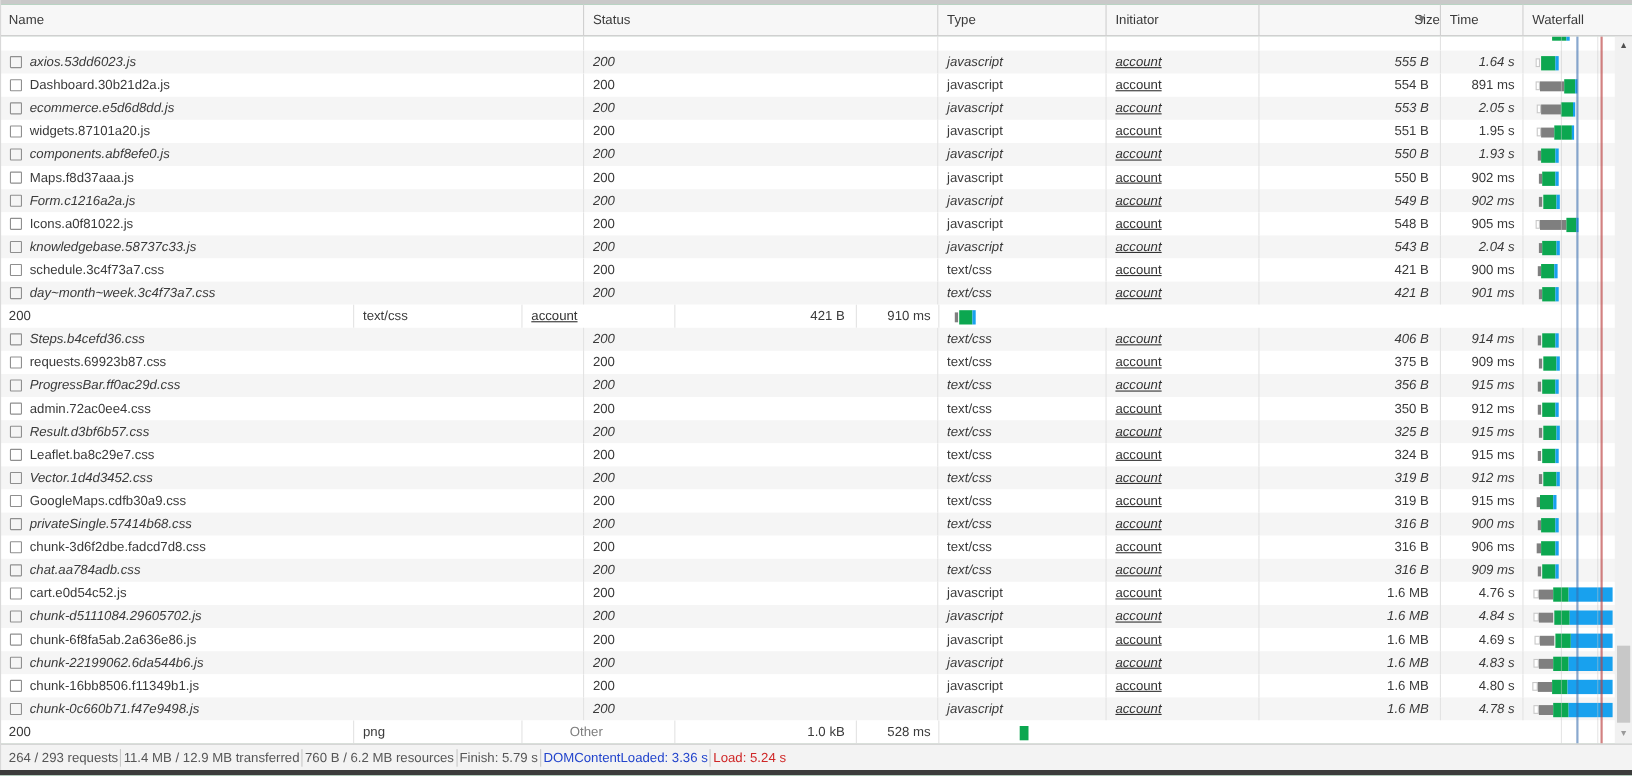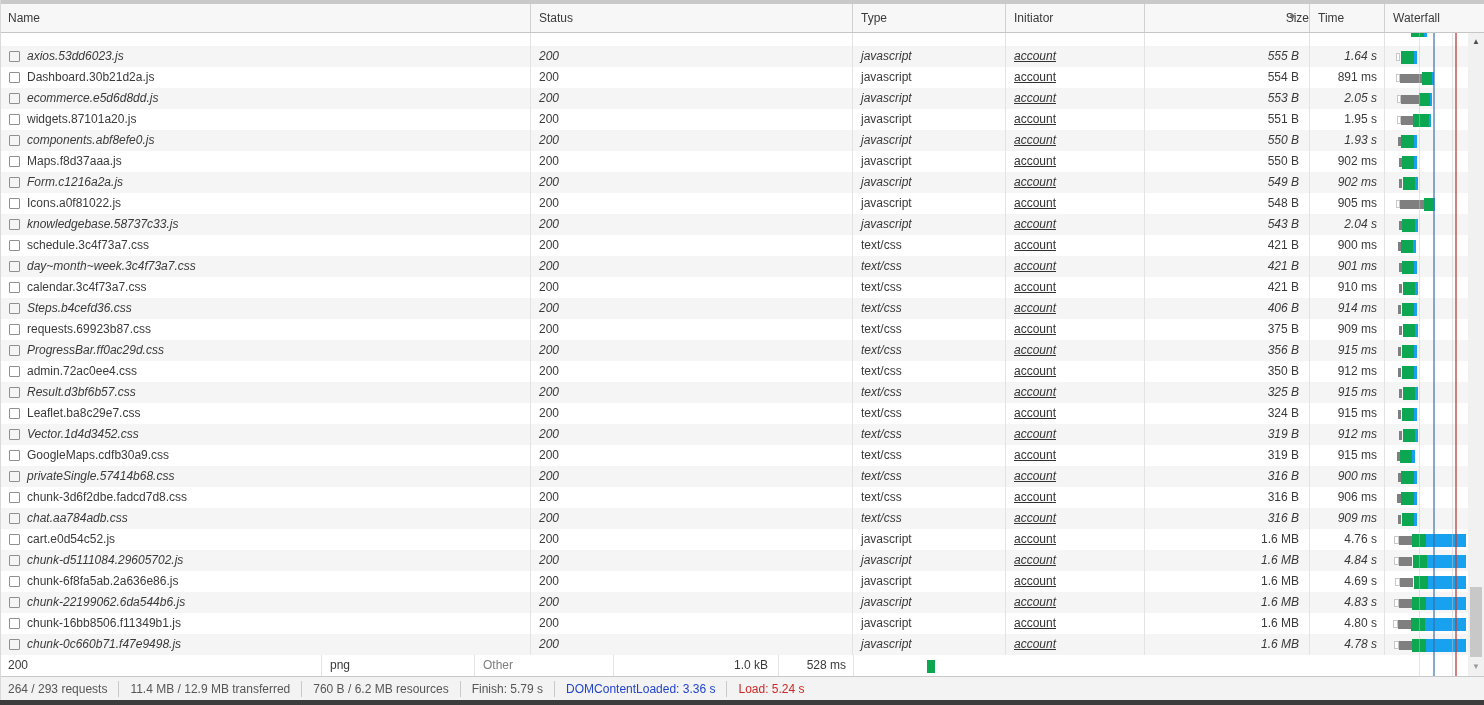--- a/index.html
+++ b/index.html
@@ -43,21 +43,21 @@
   .c-type{width:153px; padding-left:8px;}
   .c-initiator{width:139px; padding-left:8px;}
   .c-size{width:165px; text-align:right; padding-right:10px;}
   .c-time{width:75px; text-align:right; padding-right:7px;}
   .c-waterfall{width:83px; position:relative; border-right:none;}
   .file-icon {
     width:11px; height:11px; border:1px solid #8f8f8f; background:transparent;
     margin-left:9px; margin-right:7px; flex:0 0 auto; border-radius:1px;
   }
   .init-link { color:#333; text-decoration:underline; cursor:pointer; }
-  .init-other { color:#7d7d7d; }
+  .init-other { color:#7d7d7d;margin-left:35px; }
 
   
   .seg { position:absolute; top:50%; }
   .seg-box   { height:8px;  margin-top:-4px; background:#fff; border:1px solid #c8c8c8; }
   .seg-gray  { height:9px;  margin-top:-4px; background:#7f7f7f; }
   .seg-green { height:13px; margin-top:-6px; background:#0ca750; }
   .seg-blue  { height:13px; margin-top:-6px; background:#18a1ee; }
   .partial .seg { top:0; margin-top:0 !important; height:4px !important; }
 
   
@@ -71,21 +71,21 @@
   .sb-up { top:2px; color:#4f4f4f; }
   .sb-down { bottom:2px; color:#9a9a9a; }
   .sb-thumb { position:absolute; left:2px; top:554px; width:12px; height:70px; background:#c8c8c8; }
 
   
   .statusbar {
     position:absolute; top:676px; left:0; width:1484px; height:24px;
     background:#f3f3f3; border-top:1px solid #c9c9c9; display:flex; align-items:center;
     color:#565656; z-index:6;
   }
-  .sb-item { padding:0 11px; border-right:1px solid #c9c9c9; height:16px; line-height:16px; white-space:nowrap; }
+  .sb-item { padding:0 2px; border-right:1px solid #c9c9c9; height:16px; line-height:16px; white-space:nowrap; }
   .sb-item:first-child { padding-left:8px; }
   .sb-item:last-child { border-right:none; }
   .sb-item.blue { color:#2244cc; }
   .sb-item.red  { color:#cf2727; }
   .bottom-strip { position:absolute; top:700px; left:0; width:1484px; height:5px; background:#3c3c3c; }
 </style>
 </head>
 <body>
 
 <div id="app">
@@ -293,24 +293,20 @@
         <div class="cell c-initiator"><span class="init-link">account</span></div>
         <div class="cell c-size">421 B</div>
         <div class="cell c-time">901 ms</div>
         <div class="cell c-waterfall">
           <div class="seg seg-gray" style="left: 14px; width: 3px;"></div>
           <div class="seg seg-green" style="left: 17px; width: 12px;"></div>
           <div class="seg seg-blue" style="left: 29px; width: 3px;"></div>
         </div>
       </div>
       <div class="row even">
-        <div class="cell c-name">
-          <span class="file-icon"></span>
-          <span>calendar.3c4f73a7.css</span>
-        </div>
         <div class="cell c-status">200</div>
         <div class="cell c-type">text/css</div>
         <div class="cell c-initiator"><span class="init-link">account</span></div>
         <div class="cell c-size">421 B</div>
         <div class="cell c-time">910 ms</div>
         <div class="cell c-waterfall">
           <div class="seg seg-gray" style="left: 14px; width: 3px;"></div>
           <div class="seg seg-green" style="left: 18px; width: 12px;"></div>
           <div class="seg seg-blue" style="left: 30px; width: 3px;"></div>
         </div>

